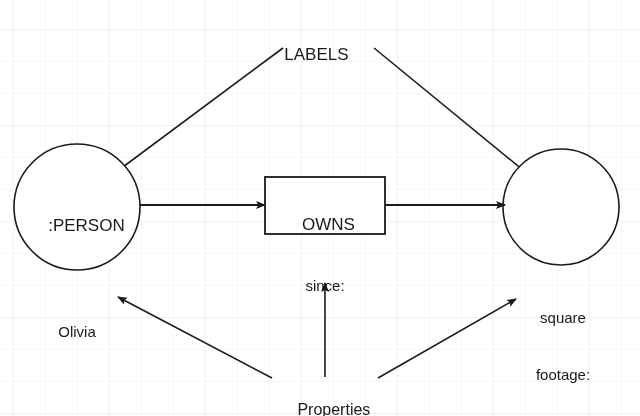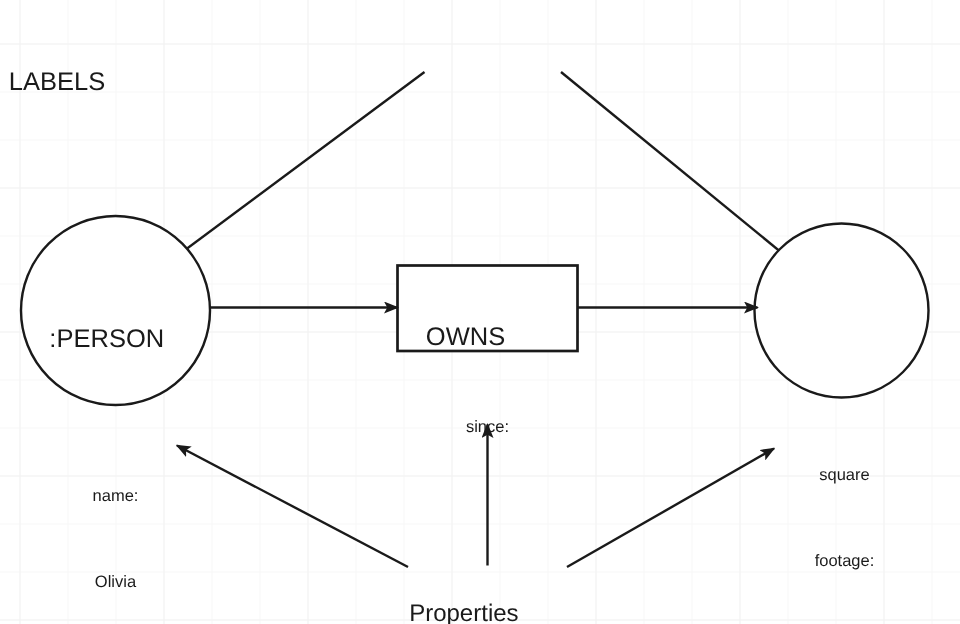--- a/index.html
+++ b/index.html
@@ -35,29 +35,29 @@
     left: 0;
     top: 0;
     width: 640px;
     height: 416px;
   }
   .node-label {
     position: absolute;
     font-family: "Liberation Sans", sans-serif;
     font-size: 17px;
     color: #1a1a1a;
-    text-align: left;
+    text-align: center;
     line-height: 19px;
     white-space: pre;
     pointer-events: none;
   }
   .prop-label {
     position: absolute;
     font-family: "Liberation Sans", sans-serif;
-    font-size: 11px;
+    font-size: 15px;
     color: #1a1a1a;
     text-align: center;
     line-height: 19px;
     white-space: pre;
   }
 </style>
 </head>
 <body>
 
 <div id="canvas">
@@ -97,21 +97,20 @@
   <div class="node-label" style="left:14px; top:197px; width:126px;">
     <span>:PERSON</span>
   </div>
 
   <div class="node-label" style="left:265px; top:196px; width:108px;">
     <span>OWNS</span>
   </div>
 
 
   <div class="prop-label" style="left:27px; top:284px; width:100px;">
-    <div>name:</div>
     <div>Olivia</div>
   </div>
 
   <div class="prop-label" style="left:275px; top:238px; width:100px;">
     <div>since:</div>
   </div>
 
   <div class="prop-label" style="left:508px; top:270px; width:110px;">
     <div>square</div>
     <div>footage:</div>

